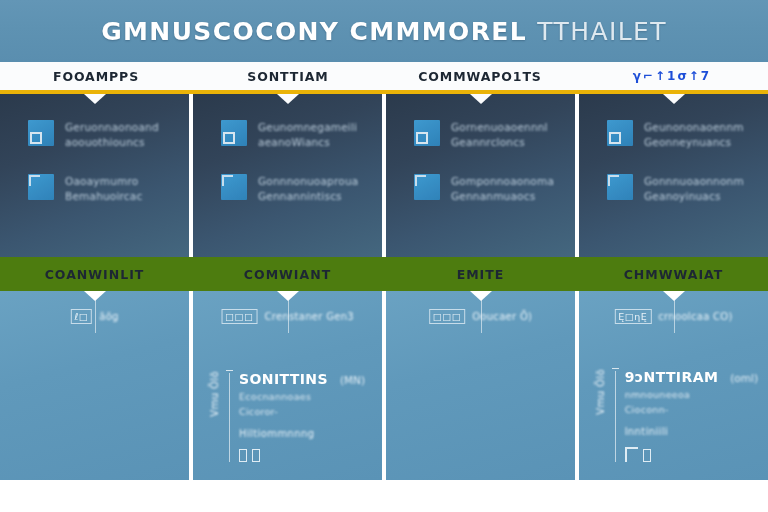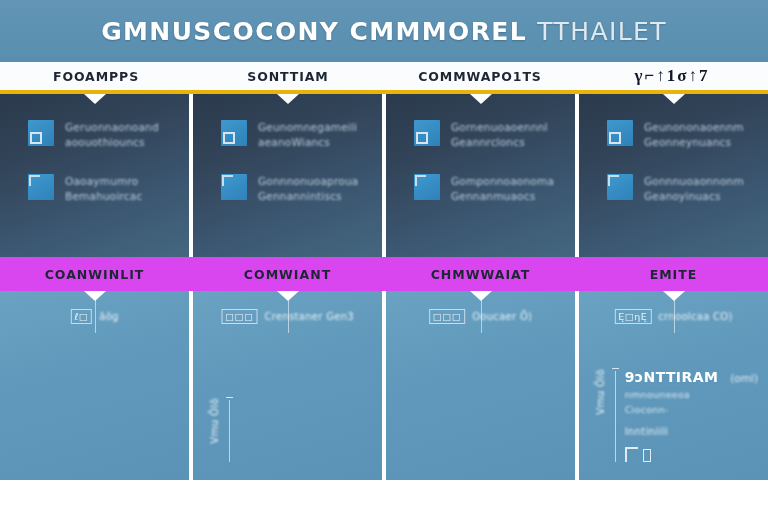--- a/index.html
+++ b/index.html
@@ -58,21 +58,21 @@
     justify-content: center;
     font-size: 12.5px;
     font-weight: 700;
     letter-spacing: 0.9px;
     color: #1d2733;
     white-space: nowrap;
     position: relative;
     font-family: "DejaVu Sans", sans-serif;
     cursor: pointer;
   }
-  .tab.glyph { font-size: 17px; letter-spacing: 2px; color: #0f172a; font-family: Liberation Serif, serif; }
+  .tab.glyph { font-size: 12px; letter-spacing: 2px; color: #1d4ed8; }
 
   
   .panel-row-top {
     flex: 0 0 163px;
     display: flex;
     gap: 4px;
     background: #ffffff;
   }
   .panel-top {
     flex: 1 1 25%;
@@ -136,21 +136,21 @@
     white-space: nowrap;
     filter: blur(1.1px);
     opacity: 0.92;
     font-family: "DejaVu Sans", sans-serif;
   }
 
   
   .label-strip {
     height: 34px;
     flex: 0 0 34px;
-    background: #d946ef;
+    background: #4d7c0f;
     display: flex;
     gap: 4px;
   }
   .label-cell {
     flex: 1 1 25%;
     display: flex;
     align-items: center;
     justify-content: center;
     font-size: 12.5px;
     font-weight: 700;
@@ -393,22 +393,22 @@
           <div class="item-line">Geanoyinuacs</div>
         </div>
       </div>
     </div>
 
   </div>
 
   <div class="label-strip">
     <div class="label-cell">COANWINLIT</div>
     <div class="label-cell">COMWIANT</div>
+    <div class="label-cell">EMITE</div>
     <div class="label-cell">CHMWWAIAT</div>
-    <div class="label-cell">EMITE</div>
   </div>
 
   <div class="panel-row-bottom">
 
     <div class="panel-bottom">
       <div class="panel-caret"></div>
       <div class="meter-rule"></div>
       <div class="meter-cluster">
         <span class="meter-chip">ℓ□</span>
         <span class="meter-note">āōɡ</span>
@@ -419,20 +419,33 @@
       <div class="panel-caret"></div>
       <div class="meter-rule"></div>
       <div class="meter-cluster">
         <span class="meter-chip">□□□</span>
         <span class="meter-note">Crenstaner Gen3</span>
       </div>
       <div class="readout">
         <div class="readout-inner">
           <div class="readout-side">Vmu Ōlō</div>
           <div class="readout-axis"></div>
+          <div class="readout-body">
+            <div class="readout-headline">
+              <span class="readout-title">SONITTINS</span>
+              <span class="readout-unit">(MN)</span>
+            </div>
+            <div class="readout-sub">Ecocnannoaes</div>
+            <div class="readout-sub">Cicoror-</div>
+            <div class="readout-foot">Hiltiommnnng</div>
+            <div class="readout-glyph">
+              <div class="glyph-bar"></div>
+              <div class="glyph-bar"></div>
+            </div>
+          </div>
         </div>
       </div>
     </div>
 
     <div class="panel-bottom">
       <div class="panel-caret"></div>
       <div class="meter-rule"></div>
       <div class="meter-cluster">
         <span class="meter-chip">□□□</span>
         <span class="meter-note">Ooucaer Ō)</span>

